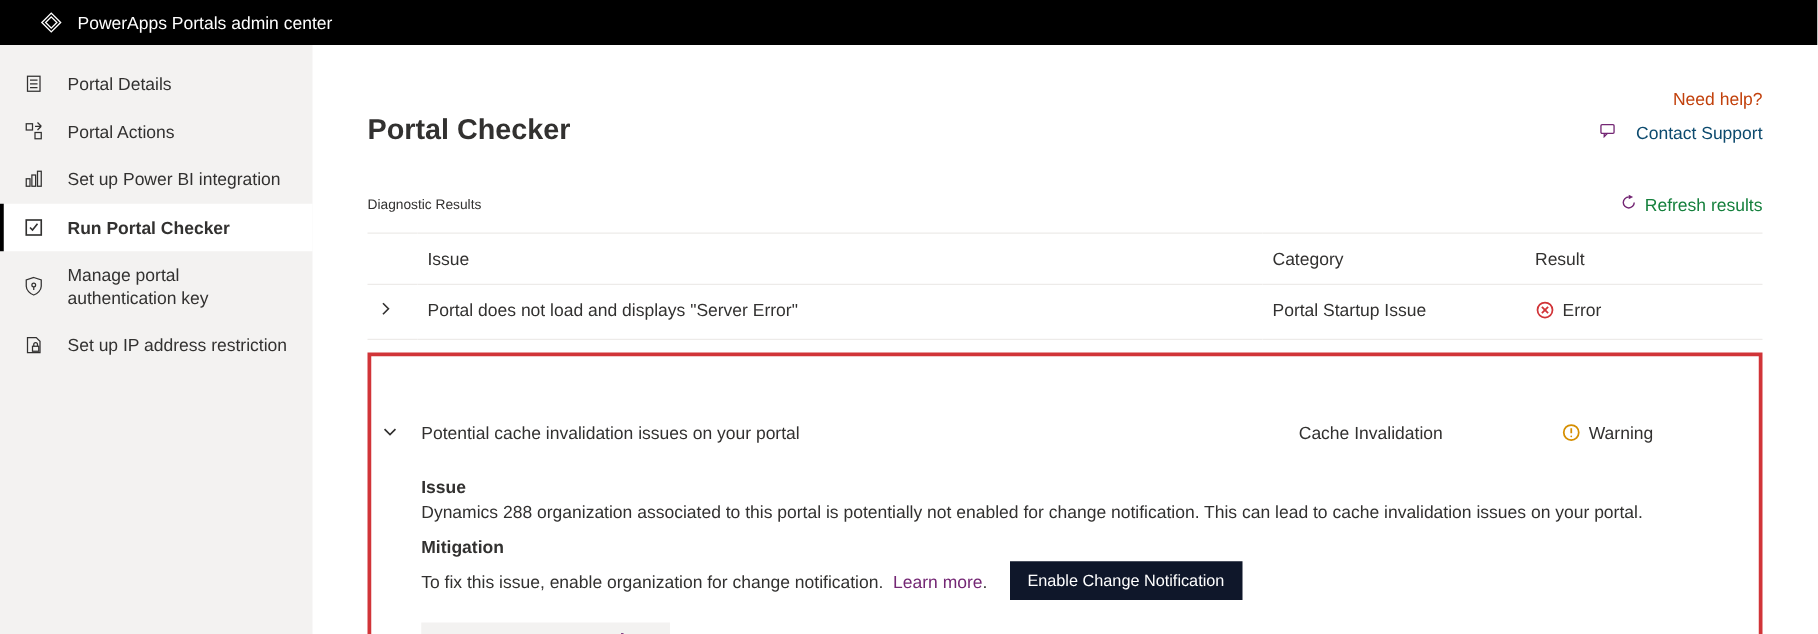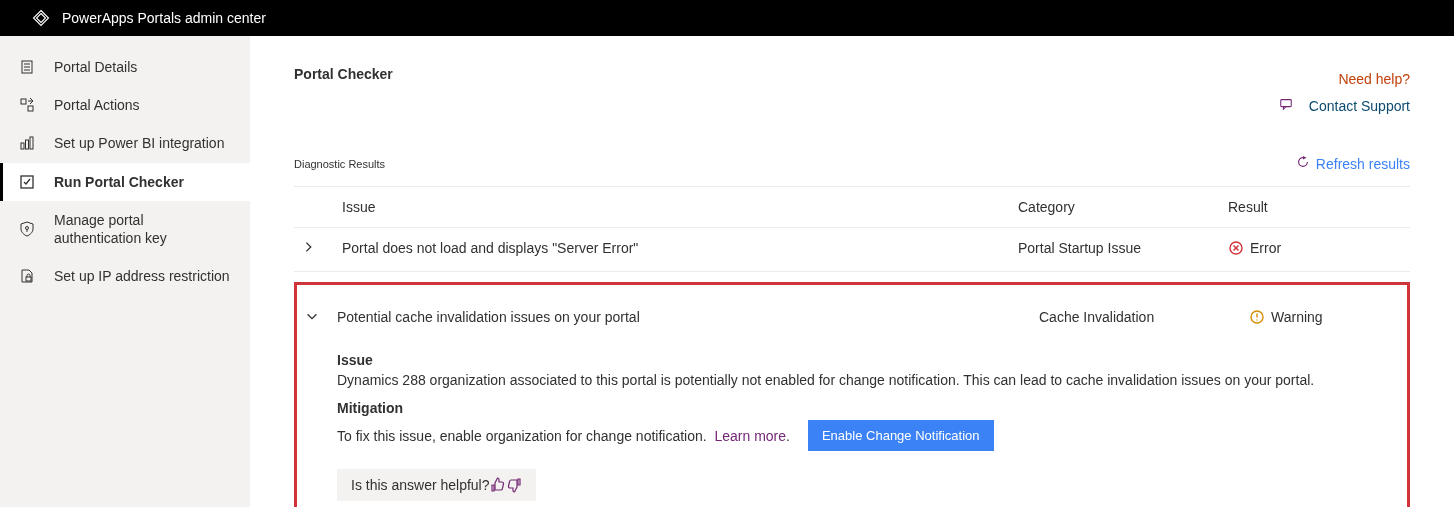--- a/index.html
+++ b/index.html
@@ -58,22 +58,23 @@
   .main {
     flex: 1;
     padding: 30px 44px 30px 44px;
   }
   .page-header {
     display: flex;
     justify-content: space-between;
     align-items: flex-start;
   }
   .page-title {
-    font-size: 14px;
+    font-size: 23px;
     font-weight: 600;
+    margin-top: 24px;
   }
   .help-links {
     text-align: right;
     line-height: 1.9;
   }
   .help-link {
     color: #c2410c;
     cursor: pointer;
   }
   .contact-link {
@@ -87,21 +88,21 @@
     display: flex;
     justify-content: space-between;
     align-items: center;
     margin-top: 36px;
   }
   .section-title {
     font-size: 11px;
     color: #323130;
   }
   .refresh-link {
-    color: #3b82f6;
+    color: #15803d;
     cursor: pointer;
     display: inline-flex;
     align-items: center;
     gap: 6px;
   }
   table.diag {
     width: 100%;
     border-collapse: collapse;
     margin-top: 14px;
   }
@@ -134,20 +135,21 @@
   .err-color { color: #d13438; }
   .warn-color { color: #d58e00; }
   .detail-wrap {
     border: 3px solid #d13438;
     margin-top: 10px;
     padding: 0;
   }
   .detail-row-top {
     display: flex;
     padding: 24px 8px 8px 8px;
+    margin-top: 29px;
   }
   .detail-row-top .chev-box { width: 32px; }
   .detail-row-top .issue-col { flex: 1; }
   .detail-row-top .cat-col { width: 210px; }
   .detail-row-top .res-col { width: 150px; }
   .detail-body {
     padding: 4px 40px 16px 40px;
   }
   .detail-body h4 {
     margin: 12px 0 4px 0;
@@ -156,21 +158,21 @@
   }
   .detail-body p { margin: 0; }
   .mitigation-row {
     display: flex;
     align-items: center;
     gap: 18px;
     margin-top: 4px;
   }
   .learn-link { color: #742774; cursor: pointer; }
   .primary-btn {
-    background: #3b82f6;
+    background: #0f172a;
     color: #fff;
     border: none;
     padding: 8px 14px;
     font-size: 13px;
     cursor: pointer;
   }
   .feedback-bar {
     margin-top: 18px;
     background: #f3f2f1;
     display: inline-flex;

